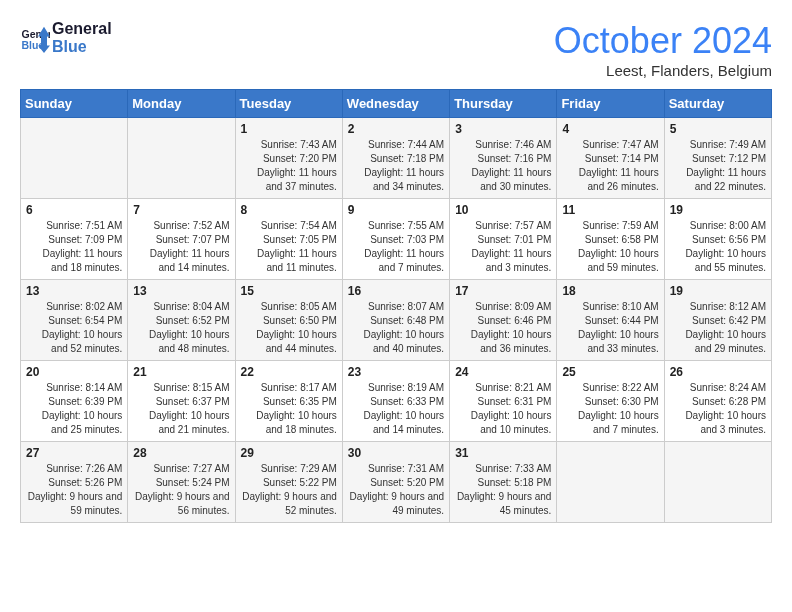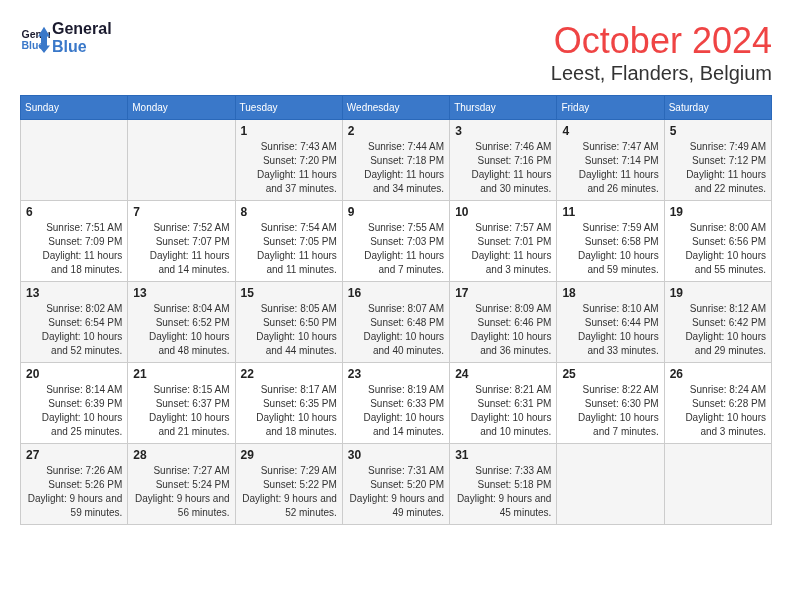--- a/index.html
+++ b/index.html
@@ -24,36 +24,36 @@
       width: 30px;
       height: 30px;
       margin-right: 2px;
     }
     .title-block {
       text-align: right;
     }
     .month-title {
       font-size: 36px;
       font-weight: normal;
-      color: #ef4444;
+      color: #3b82f6;
     }
     .subtitle {
-      font-size: 20px;
+      font-size: 15px;
       color: #333;
     }
     table {
       width: 100%;
       border-collapse: collapse;
       table-layout: fixed;
     }
     thead th {
       background-color: #3a78c9;
       color: #fff;
-      font-size: 10px;
-      font-weight: normal;
+      font-size: 13px;
+      font-weight: bold;
       padding: 6px 4px;
       text-align: left;
       border: 1px solid #2a68b9;
     }
     tbody td {
       border: 1px solid #ccc;
       vertical-align: top;
       padding: 4px 5px;
       font-size: 10.5px;
       color: #222;

